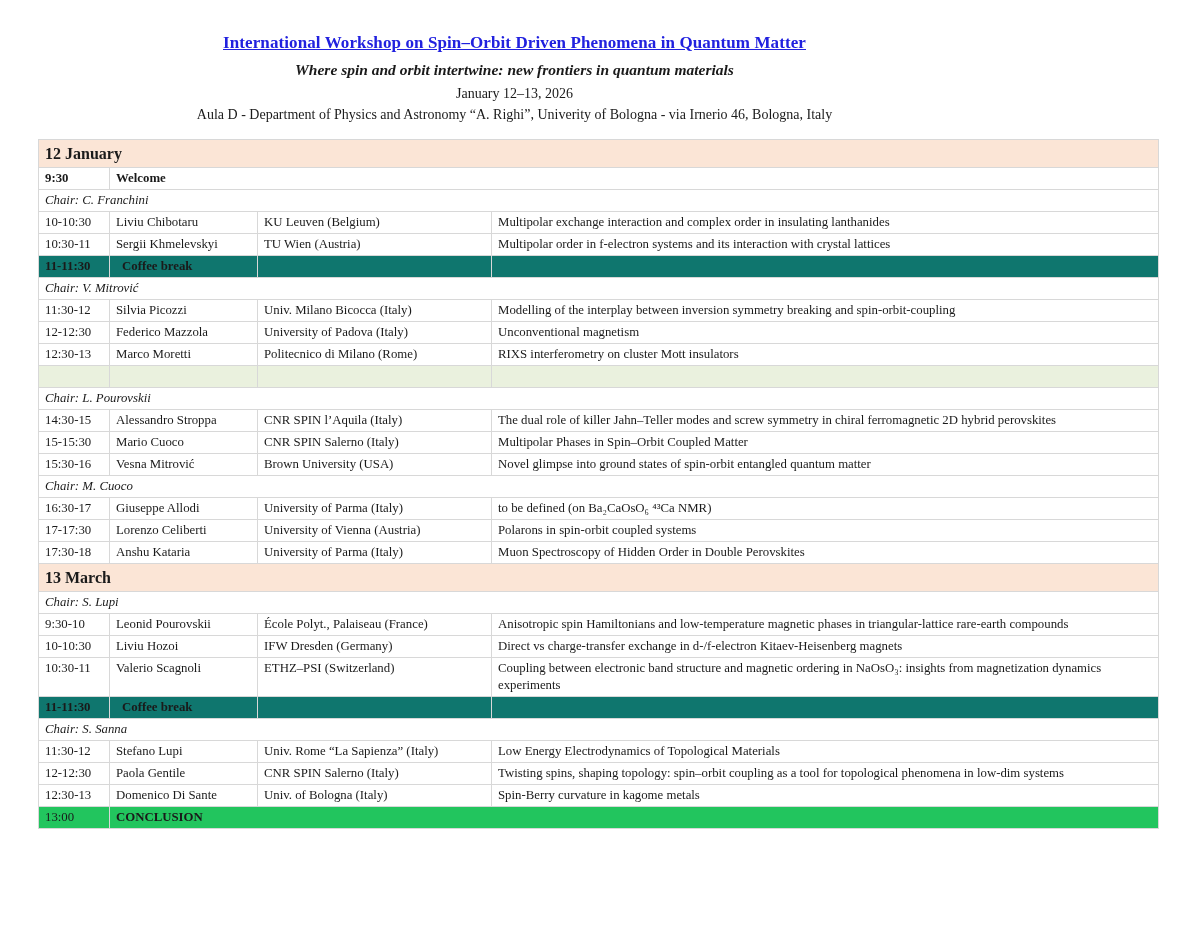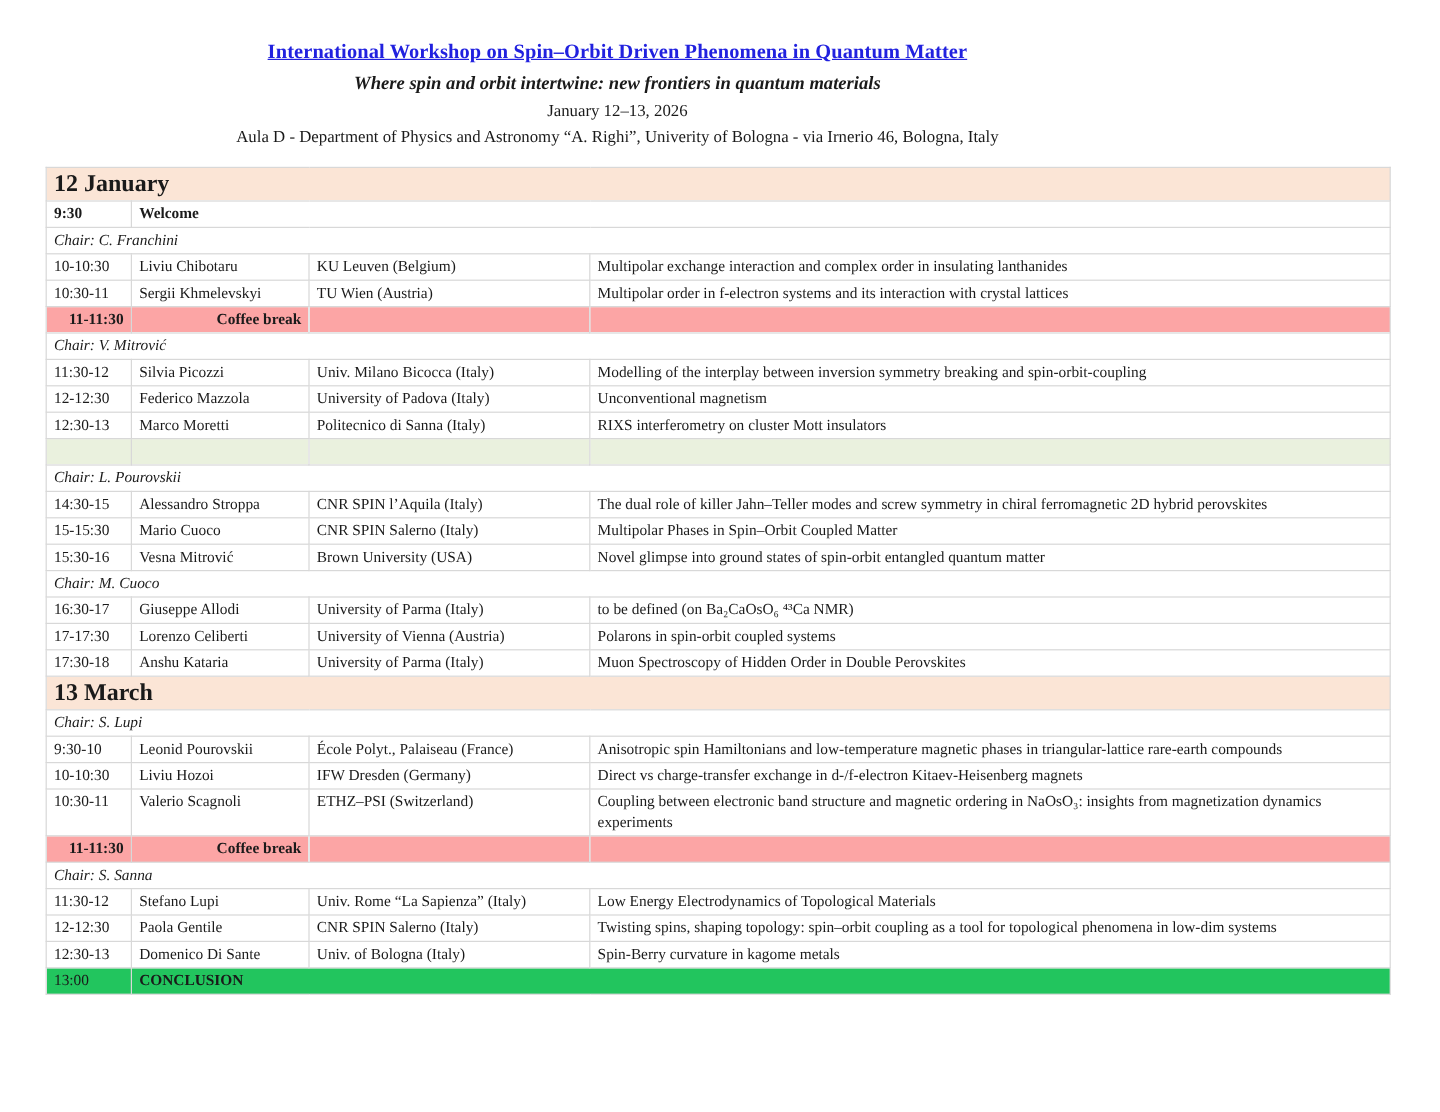--- a/index.html
+++ b/index.html
@@ -32,26 +32,26 @@
   table.schedule td {
     border: 1px solid #d8d8d8;
     padding: 2px 6px;
     vertical-align: top;
     line-height: 17px;
     height: 22px;
     overflow: hidden;
   }
   tr.day-row td {
     background: #fbe5d6;
-    font-weight: bold; font-size: 20px;
+    font-weight: bold; font-size: 16px;
     padding: 4px 6px; line-height: 19px; height: 28px;
   }
   tr.session-row td { font-weight: bold; }
   tr.chair-row td { font-style: italic; }
-  tr.break-row td { background: #fca5a5; text-align: right; }
+  tr.break-row td { background: #0f766e; }
   tr.break-row td.time-cell, tr.break-row td.break-label { font-weight: bold; }
   tr.break-row td.break-label { padding-left: 12px; }
   tr.emptybreak-row td { background: #eaf1de; }
   tr.conclusion-row td { background: #22c55e; }
   tr.conclusion-row td.conclusion-label { font-weight: bold; }
 </style>
 </head>
 <body>
 
 <div class="header">
@@ -108,21 +108,21 @@
       </tr>
       <tr class="talk-row">
         <td class="time-cell">12-12:30</td>
         <td>Federico Mazzola</td>
         <td>University of Padova (Italy)</td>
         <td>Unconventional magnetism</td>
       </tr>
       <tr class="talk-row">
         <td class="time-cell">12:30-13</td>
         <td>Marco Moretti</td>
-        <td>Politecnico di Sanna (Italy)</td>
+        <td>Politecnico di Milano (Rome)</td>
         <td>RIXS interferometry on cluster Mott insulators</td>
       </tr>
       <tr class="emptybreak-row">
         <td></td>
         <td></td>
         <td></td>
         <td></td>
       </tr>
       <tr class="chair-row">
         <td colspan="4">Chair: L. Pourovskii</td>

